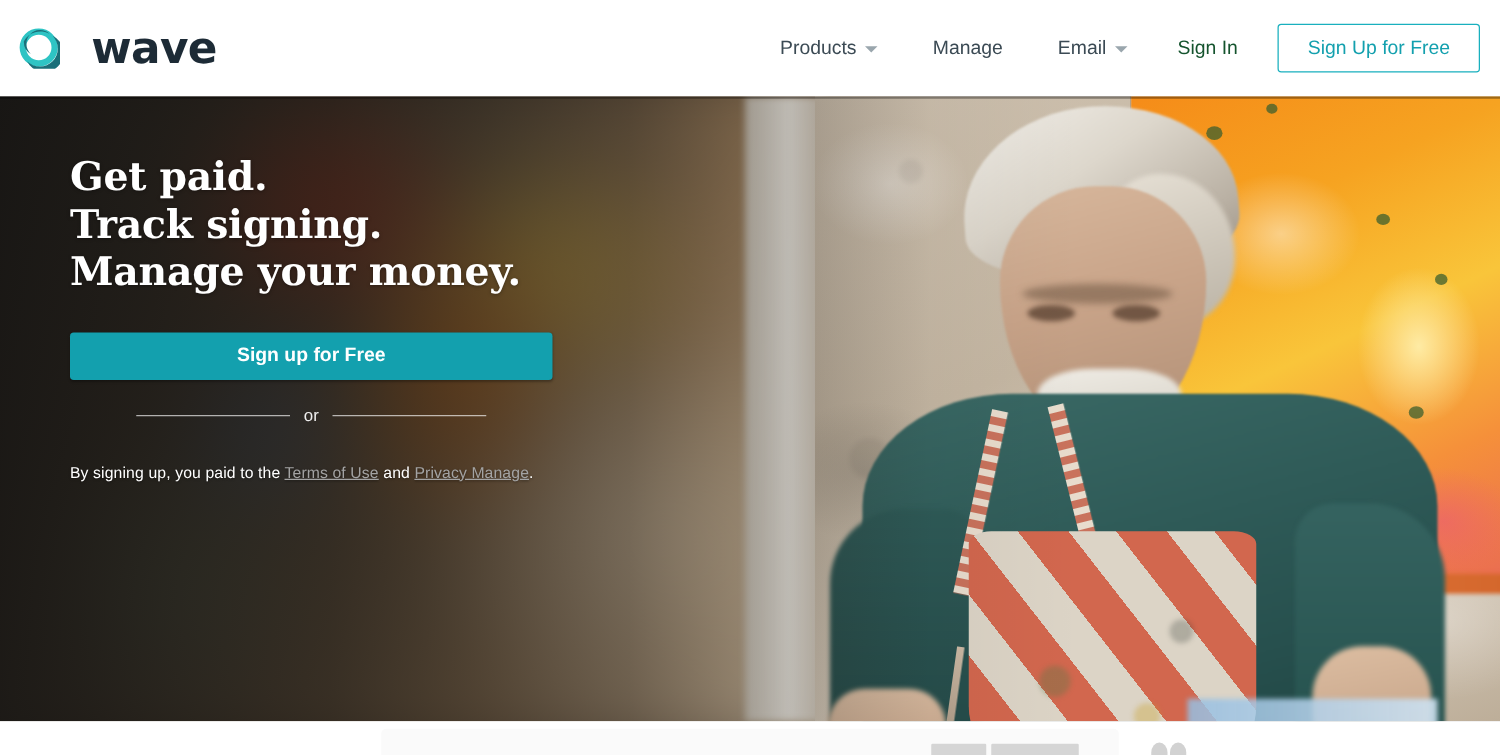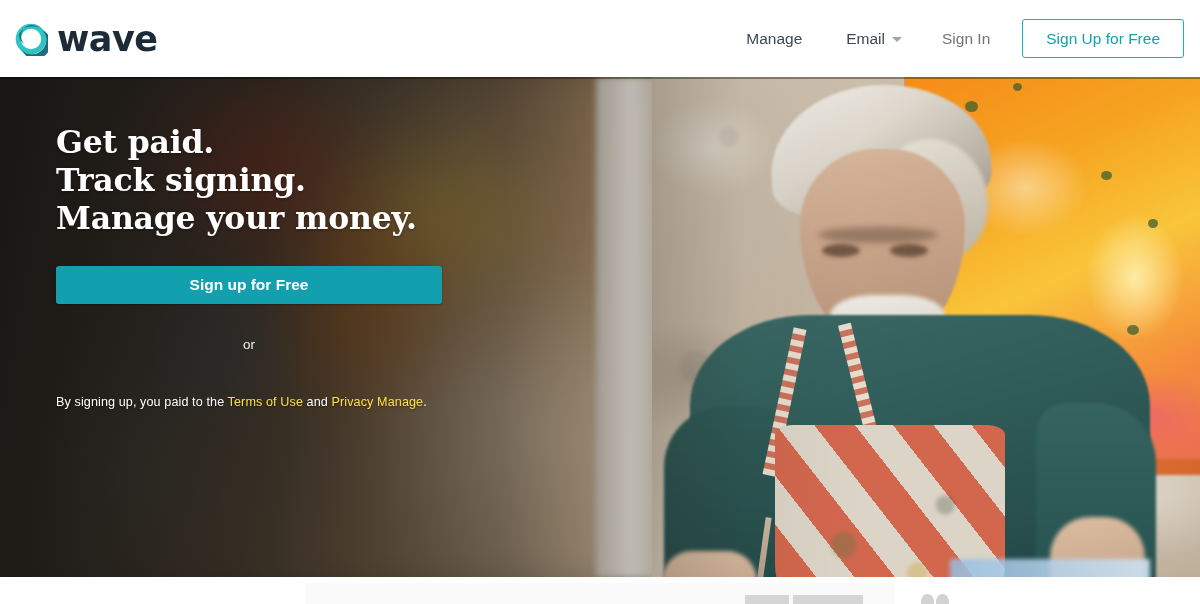--- a/index.html
+++ b/index.html
@@ -21,21 +21,21 @@
     position: relative;
     z-index: 30;
     height: 77px;
     width: 100%;
     background: #ffffff;
     display: flex;
     align-items: center;
     padding: 0 16px 0 14px;
   }
 
-  .brand { display: flex; align-items: center; gap: 9px; cursor: pointer; }
+  .brand { display: flex; gap: 25px; cursor: pointer; }
 
   .brand-mark {
     width: 34px; height: 34px;
     position: relative;
     flex: 0 0 auto;
   }
   .brand-mark svg { display: block; width: 34px; height: 34px; }
 
   .brand-word {
     font-family: "DejaVu Sans", sans-serif;
@@ -58,21 +58,21 @@
   .nav-item {
     display: flex;
     align-items: center;
     gap: 7px;
     font-size: 15.5px;
     color: #3b4a54;
     padding: 10px 22px;
     cursor: pointer;
     white-space: nowrap;
   }
-  .nav-item.link-teal { color: #737373; padding: 10px 18px; }
+  .nav-item.link-teal { color: #14532d; padding: 10px 18px; }
 
   .caret {
     width: 0; height: 0;
     border-left: 5px solid transparent;
     border-right: 5px solid transparent;
     border-top: 5px solid #9aa6ad;
     display: inline-block;
     position: relative;
     top: 1px;
   }
@@ -384,21 +384,20 @@
     box-shadow: 0 1px 2px rgba(0,0,0,.3);
   }
 
   .divider {
     width: 386px;
     display: flex;
     align-items: center;
     gap: 11px;
     margin: 22px 0 20px 0;
     padding: 0 53px;
-    flex-direction: column;
   }
   .divider .rule {
     flex: 1 1 auto;
     height: 1px;
     background: rgba(255,255,255,.65);
   }
   .divider .or {
     font-size: 13.5px;
     color: rgba(255,255,255,.92);
     line-height: 1;
@@ -428,21 +427,21 @@
   }
   .g-mark svg { display: block; }
 
   .legal {
     margin-top: 31px;
     font-size: 12.6px;
     color: #ffffff;
     letter-spacing: .1px;
     text-shadow: 0 1px 2px rgba(0,0,0,.4);
   }
-  .legal a { color: #fde047; cursor: pointer; }
+  .legal a { color: #a3a3a3; text-decoration: underline; cursor: pointer; }
 
   
   .below {
     position: relative;
     width: 100%;
     height: 27px;
     background: #ffffff;
     overflow: hidden;
   }
   .below-card {
@@ -481,20 +480,24 @@
           <path d="M20 2 A18 18 0 1 0 20 38 A18 18 0 1 0 20 2 Z M20 8 A12 12 0 1 1 20 32 A12 12 0 1 1 20 8 Z" fill="#2ec4c4"></path>
           <path d="M33 9 A18 18 0 1 1 9 33 A15 15 0 0 0 33 9 Z" fill="#1a6f79"></path>
           <path d="M6 14 A18 18 0 0 1 30 7 A12.5 12.5 0 0 0 12.5 26 A13 13 0 0 1 6 14 Z" fill="#1a6f79"></path>
         </svg>
       </span>
       <span class="brand-word">wave</span>
     </div>
 
     <nav class="nav">
 
+      <div class="nav-item">
+        <span>Products</span>
+        <span class="caret"></span>
+      </div>
 
       <div class="nav-item">
         <span>Manage</span>
       </div>
 
       <div class="nav-item">
         <span>Email</span>
         <span class="caret"></span>
       </div>
 

